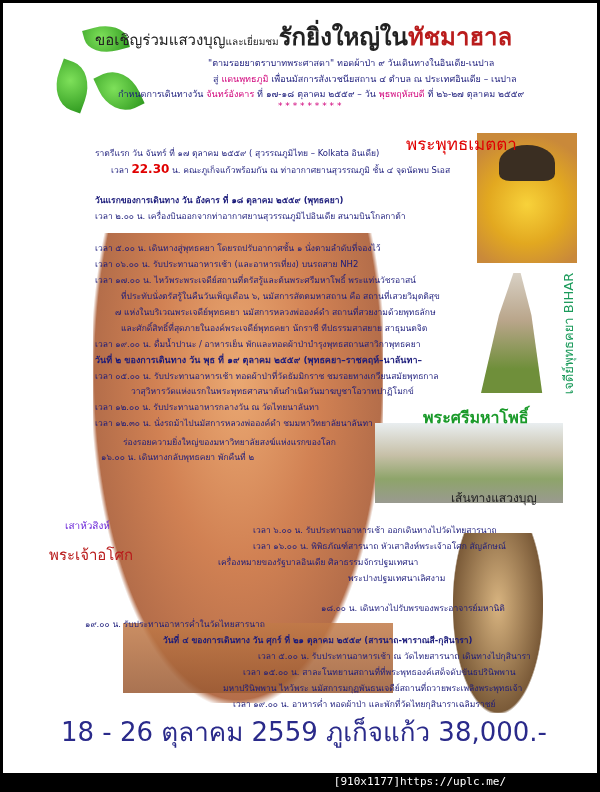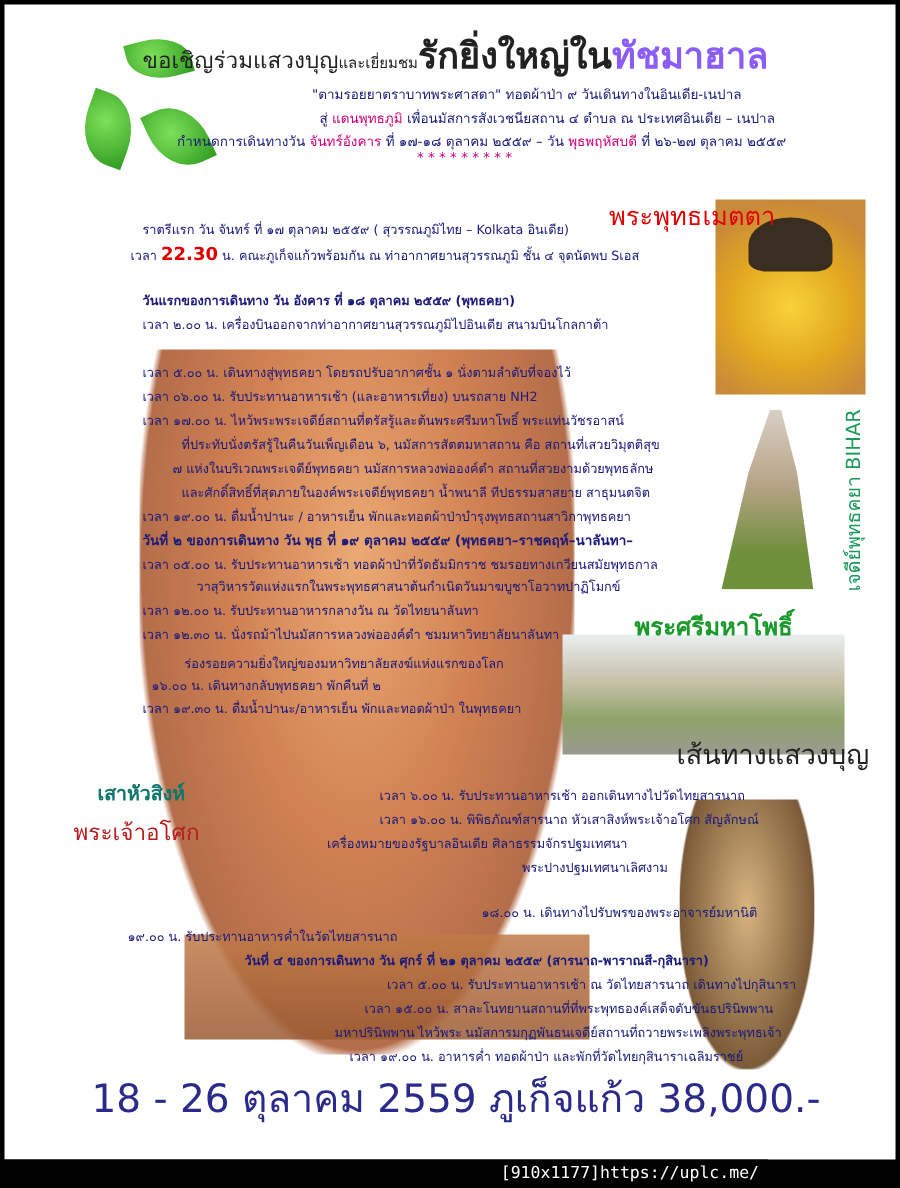--- a/index.html
+++ b/index.html
@@ -2,21 +2,21 @@
 <html><head>
 <meta charset="utf-8">
 <style>
   html,body{margin:0;padding:0;}
   body{width:600px;height:792px;background:#000;position:relative;overflow:hidden;font-family:"DejaVu Sans",sans-serif;}
   .page{position:absolute;left:3px;top:3px;width:594px;height:770px;background:#fff;overflow:hidden;}
   .abs{position:absolute;white-space:nowrap;}
   .leaf{position:absolute;border-radius:0 70% 0 70%;background:radial-gradient(circle at 40% 40%,#7ee05a,#2f9a1f);}
   .title{left:92px;top:14px;font-size:15px;color:#222;}
   .title .big{font-size:24px;font-weight:bold;color:#222;}
-  .title .red{font-size:24px;font-weight:bold;color:#8b5cf6;}
+  .title .red{font-size:24px;font-weight:bold;color:#b91c1c;}
   .sub{font-size:9px;color:#1a1a7a;}
   .mag{color:#d0007a;}
   .red2{color:#e00000;}
   .green{color:#1a9a2a;}
   .cyan{color:#1aa0d0;text-align:center;}
   .blue{color:#2a2aa0;}
   .line{font-size:8.5px;color:#1a1a7a;}
   .line b{font-weight:bold;}
   .statue{position:absolute;left:90px;top:230px;width:290px;height:470px;
     background:radial-gradient(ellipse at 50% 30%,#e79a5a 0%,#c96b35 40%,#a7542a 70%,rgba(255,255,255,0) 72%);opacity:.85;}
@@ -63,58 +63,57 @@
   <div class="abs sub" style="left:210px;top:69px;">
     <span>สู่</span> <span class="mag">แดนพุทธภูมิ</span> <span>เพื่อนมัสการสังเวชนียสถาน ๔ ตำบล ณ ประเทศอินเดีย – เนปาล</span>
   </div>
   <div class="abs sub" style="left:115px;top:84px;">
     <span>กำหนดการเดินทางวัน</span> <span class="mag">จันทร์อังคาร</span> <span>ที่ ๑๗-๑๘ ตุลาคม ๒๕๕๙ – วัน</span> <span class="mag">พุธพฤหัสบดี</span> <span>ที่ ๒๖-๒๗ ตุลาคม ๒๕๕๙</span>
   </div>
   <div class="abs mag" style="left:275px;top:98px;font-size:9px;">* * * * * * * * *</div>
   <div class="abs red2" style="left:358px;top:127px;font-size:17px;font-weight:normal;margin-left:45px;">พระพุทธเมตตา</div>
 
   <div class="abs line mag" style="left:92px;top:143px;">ราตรีแรก วัน จันทร์ ที่ ๑๗ ตุลาคม ๒๕๕๙ ( สุวรรณภูมิไทย – Kolkata อินเดีย)</div>
-  <div class="abs line" style="left:84px;top:159px;">
+  <div class="abs line" style="left:108px;top:159px;">
     <span>เวลา</span> <b class="red2" style="font-size:12px">22.30</b> <span>น. คณะภูเก็จแก้วพร้อมกัน ณ ท่าอากาศยานสุวรรณภูมิ ชั้น ๔ จุดนัดพบ Sเอส</span>
   </div>
 
   <div class="abs line mag" style="left:92px;top:190px;font-weight:bold;">วันแรกของการเดินทาง วัน อังคาร ที่ ๑๘ ตุลาคม ๒๕๕๙ (พุทธคยา)</div>
   <div class="abs line" style="left:92px;top:206px;">เวลา ๒.๐๐ น. เครื่องบินออกจากท่าอากาศยานสุวรรณภูมิไปอินเดีย สนามบินโกลกาต้า</div>
   <div class="abs line" style="left:92px;top:238px;">เวลา ๕.๐๐ น. เดินทางสู่พุทธคยา โดยรถปรับอากาศชั้น ๑ นั่งตามลำดับที่จองไว้</div>
   <div class="abs line" style="left:92px;top:254px;">เวลา ๐๖.๐๐ น. รับประทานอาหารเช้า (และอาหารเที่ยง) บนรถสาย NH2</div>
   <div class="abs line" style="left:92px;top:270px;">เวลา ๑๗.๐๐ น. ไหว้พระพระเจดีย์สถานที่ตรัสรู้และต้นพระศรีมหาโพธิ์ พระแท่นวัชรอาสน์</div>
   <div class="abs line" style="left:118px;top:286px;">ที่ประทับนั่งตรัสรู้ในคืนวันเพ็ญเดือน ๖, นมัสการสัตตมหาสถาน คือ สถานที่เสวยวิมุตติสุข</div>
   <div class="abs line mag" style="left:112px;top:302px;">๗ แห่งในบริเวณพระเจดีย์พุทธคยา นมัสการหลวงพ่อองค์ดำ สถานที่สวยงามด้วยพุทธลักษ</div>
-  <div class="abs line" style="left:118px;top:318px;">และศักดิ์สิทธิ์ที่สุดภายในองค์พระเจดีย์พุทธคยา น้ำพนาลี ทีปธรรมสาสยาย สาธุมนตจิต</div>
+  <div class="abs line" style="left:118px;top:318px;">และศักดิ์สิทธิ์ที่สุดภายในองค์พระเจดีย์พุทธคยา น้กราชี ทีปธรรมสาสยาย สาธุมนตจิต</div>
   <div class="abs line" style="left:92px;top:334px;">เวลา ๑๙.๐๐ น. ดื่มน้ำปานะ / อาหารเย็น พักและทอดผ้าป่าบำรุงพุทธสถานสาวิกาพุทธคยา</div>
 
   <div class="abs line blue" style="left:92px;top:350px;font-weight:bold;font-size:9px;">วันที่ ๒ ของการเดินทาง วัน พุธ ที่ ๑๙ ตุลาคม ๒๕๕๙ (พุทธคยา–ราชคฤห์–นาลันทา–</div>
   <div class="abs line" style="left:92px;top:366px;">เวลา ๐๕.๐๐ น. รับประทานอาหารเช้า ทอดผ้าป่าที่วัดธัมมิกราช ชมรอยทางเกวียนสมัยพุทธกาล</div>
   <div class="abs line cyan" style="left:128px;top:381px;">วาสุวิหารวัดแห่งแรกในพระพุทธศาสนาต้นกำเนิดวันมาฆบูชาโอวาทปาฏิโมกข์</div>
   <div class="abs line" style="left:92px;top:397px;">เวลา ๑๒.๐๐ น. รับประทานอาหารกลางวัน ณ วัดไทยนาลันทา</div>
   <div class="abs line" style="left:92px;top:413px;">เวลา ๑๒.๓๐ น. นั่งรถม้าไปนมัสการหลวงพ่อองค์ดำ ชมมหาวิทยาลัยนาลันทา</div>
   <div class="abs green" style="left:420px;top:402px;font-size:16px;font-weight:bold;white-space:nowrap;">พระศรีมหาโพธิ์</div>
   <div class="abs line" style="left:120px;top:432px;">ร่องรอยความยิ่งใหญ่ของมหาวิทยาลัยสงฆ์แห่งแรกของโลก</div>
   <div class="abs line" style="left:98px;top:447px;">๑๖.๐๐ น. เดินทางกลับพุทธคยา พักคืนที่ ๒</div>
-  <div class="abs line" style="left:92px;top:462px;">เวลา ๑๙.๓๐ น. ดื่มน้ำปานะ/อาหารเย็น พักและทอดผ้าป่า ในพุทธคยา</div>
-  <div class="abs" style="left:448px;top:485px;font-size:18px;color:#222;">เส้นทางแสวงบุญ</div>
+  <div class="abs" style="left:448px;top:485px;font-size:12px;color:#222;">เส้นทางแสวงบุญ</div>
 
-  <div class="abs" style="left:62px;top:515px;font-size:13px;color:#0f766e;font-weight:bold;">เสาหัวสิงห์</div>
+  <div class="abs" style="left:62px;top:515px;font-size:10px;color:#6d28d9;">เสาหัวสิงห์</div>
   <div class="abs" style="left:46px;top:540px;font-size:15px;color:#b91c1c;text-align:right;">พระเจ้าอโศก</div>
   <div class="abs line" style="left:250px;top:520px;">เวลา ๖.๐๐ น. รับประทานอาหารเช้า ออกเดินทางไปวัดไทยสารนาถ</div>
   <div class="abs line" style="left:250px;top:536px;">เวลา ๑๖.๐๐ น. พิพิธภัณฑ์สารนาถ หัวเสาสิงห์พระเจ้าอโศก สัญลักษณ์</div>
   <div class="abs line" style="left:215px;top:552px;">เครื่องหมายของรัฐบาลอินเดีย ศิลาธรรมจักรปฐมเทศนา</div>
   <div class="abs line" style="left:345px;top:568px;">พระปางปฐมเทศนาเลิศงาม</div>
   <div class="abs line" style="left:318px;top:598px;">๑๘.๐๐ น. เดินทางไปรับพรของพระอาจารย์มหานิติ</div>
   <div class="abs line" style="left:82px;top:614px;">๑๙.๐๐ น. รับประทานอาหารค่ำในวัดไทยสารนาถ</div>
 
   <div class="abs line red2" style="left:160px;top:630px;font-weight:bold;">วันที่ ๔ ของการเดินทาง วัน ศุกร์ ที่ ๒๑ ตุลาคม ๒๕๕๙ (สารนาถ-พาราณสี-กุสินารา)</div>
   <div class="abs line" style="left:255px;top:646px;">เวลา ๕.๐๐ น. รับประทานอาหารเช้า ณ วัดไทยสารนาถ เดินทางไปกุสินารา</div>
   <div class="abs line" style="left:240px;top:662px;">เวลา ๑๕.๐๐ น. สาละโนทยานสถานที่ที่พระพุทธองค์เสด็จดับขันธปรินิพพาน</div>
-  <div class="abs line blue" style="left:220px;top:678px;font-family:Liberation Serif, serif;">มหาปรินิพพาน ไหว้พระ นมัสการมกุฏพันธนเจดีย์สถานที่ถวายพระเพลิงพระพุทธเจ้า</div>
+  <div class="abs line blue" style="left:220px;top:678px;">มหาปรินิพพาน ไหว้พระ นมัสการมกุฏพันธนเจดีย์สถานที่ถวายพระเพลิงพระพุทธเจ้า</div>
   <div class="abs line red2" style="left:230px;top:694px;">เวลา ๑๙.๐๐ น. อาหารค่ำ ทอดผ้าป่า และพักที่วัดไทยกุสินาราเฉลิมราชย์</div>
 
   <div class="abs price">18 - 26 ตุลาคม 2559 ภูเก็จแก้ว 38,000.-</div>
 </div>
 
 <div class="footer">
   <span>[910x1177]https://uplc.me/</span>
 </div>
 
 </body></html>

